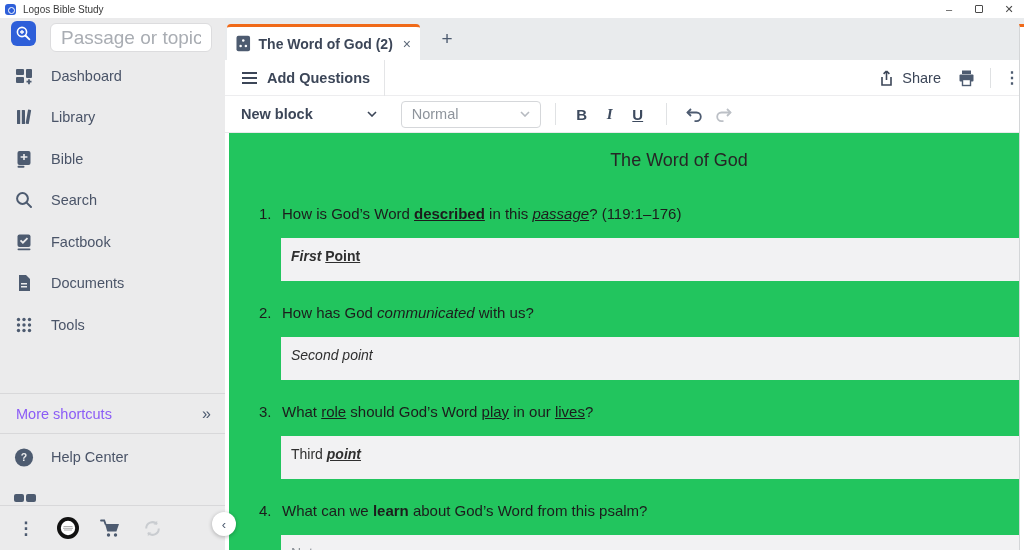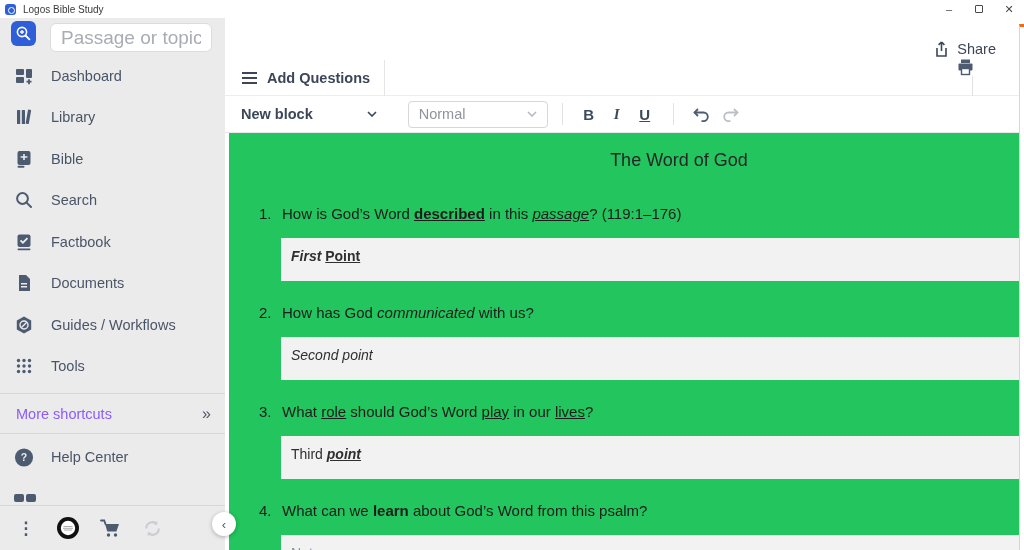--- a/index.html
+++ b/index.html
@@ -50,30 +50,30 @@
   #tab-title { font-size:14px; color:#3c4658; font-weight:600; margin-left:8px; white-space:nowrap; }
   #tab-close { margin-left:10px; font-size:14px; color:#5c6878; }
   #new-tab-btn { position:absolute; left:210px; top:8px; width:24px; height:26px; display:flex; align-items:center; justify-content:center; font-size:19px; color:#4d5b70; }
   #right-sliver { position:absolute; right:0; top:6px; width:5px; height:526px; background:#fff; border-top:3px solid #f06a19; border-left:1px solid #d4d6d8; }
 
   #panel-toolbar { position:absolute; left:0; top:42px; width:799px; height:36px; background:#fff; border-bottom:1px solid #ededef; display:flex; align-items:center; }
   #add-questions { display:flex; align-items:center; padding:0 14px 0 16px; height:100%; }
   #add-questions span.lbl { font-size:14.5px; color:#3c4658; font-weight:600; margin-left:9px; }
   .vdiv { width:1px; height:36px; background:#e4e5e7; }
   .vdiv-short { width:1px; height:20px; background:#dfe1e3; }
-  #panel-toolbar-right { margin-left:auto; display:flex; align-items:center; padding-right:12px;flex-direction:column; }
+  #panel-toolbar-right { margin-left:auto; display:flex; align-items:center; padding-right:4px; }
   #share-btn { display:flex; align-items:center; margin-right:16px; }
   #share-btn span { font-size:14.5px; color:#3c4658; margin-left:7px; }
   #print-btn { margin-right:14px; display:flex; align-items:center; }
   #panel-kebab { font-size:16px; color:#4d5b70; font-weight:bold; margin-left:13px; }
 
   #format-toolbar { position:absolute; left:0; top:78px; width:799px; height:37px; background:#fff; border-bottom:1px solid #e9e9eb; display:flex; align-items:center; }
   #new-block { display:flex; align-items:center; margin-left:16px;gap:48px; }
   #new-block span { font-size:14.5px; color:#3c4658; font-weight:600; margin-right:6px; }
-  #style-select { margin-left:31px; width:140px; height:27px; border:1px solid #d5d7da; border-radius:4px; display:flex; align-items:center; padding:0 10px; }
+  #style-select { margin-left:24px; width:140px; height:27px; border:1px solid #d5d7da; border-radius:4px; display:flex; align-items:center; padding:0 10px; }
   #style-select span { font-size:14.5px; color:#8e949c; }
   #style-select svg { margin-left:auto; }
   .fmt-div { width:1px; height:22px; background:#e0e2e4; margin:0 12px 0 14px; }
   .fmt-btn { width:28px; height:26px; display:flex; align-items:center; justify-content:center; font-size:15px; color:#3d4a5e; font-weight:bold; }
   .fmt-btn.italic { font-style:italic; font-family:"Liberation Serif",serif; }
   .fmt-btn.under { text-decoration:underline; }
   .hist-btn { width:30px; height:26px; display:flex; align-items:center; justify-content:center; }
 
   
   #doc { position:absolute; left:4px; top:115px; width:905px; height:417px; background:#22c55e; padding:0 20px 0 15px; overflow:hidden; }
@@ -170,30 +170,20 @@
         <span class="nav-icon">
             <svg width="20" height="20" viewBox="0 0 20 20">
               <path d="M5 2h7l4 4v12H5z" fill="#4d5b70"></path>
               <path d="M7 10h6v1.6H7z M7 13h6v1.6H7z" fill="#ebebec"></path>
             </svg>
           </span>
         <span class="nav-label">Documents</span>
       </li>
       <li class="nav-item">
         <span class="nav-icon">
-            <svg width="20" height="20" viewBox="0 0 20 20">
-              <path d="M10 1.5l7.2 4.1v8.8L10 18.5l-7.2-4.1V5.6z" fill="#4d5b70"></path>
-              <circle cx="10" cy="10" r="4" stroke="#ebebec" stroke-width="1.4" fill="none"></circle>
-              <path d="M7.2 12.8L12.8 7.2" stroke="#ebebec" stroke-width="1.4"></path>
-            </svg>
-          </span>
-        <span class="nav-label">Guides / Workflows</span>
-      </li>
-      <li class="nav-item">
-        <span class="nav-icon">
             <svg width="20" height="20" viewBox="0 0 20 20" fill="#4d5b70">
               <circle cx="4.5" cy="4.5" r="1.7"></circle>
               <circle cx="10" cy="4.5" r="1.7"></circle>
               <circle cx="15.5" cy="4.5" r="1.7"></circle>
               <circle cx="4.5" cy="10" r="1.7"></circle>
               <circle cx="10" cy="10" r="1.7"></circle>
               <circle cx="15.5" cy="10" r="1.7"></circle>
               <circle cx="4.5" cy="15.5" r="1.7"></circle>
               <circle cx="10" cy="15.5" r="1.7"></circle>
               <circle cx="15.5" cy="15.5" r="1.7"></circle>
@@ -249,20 +239,33 @@
       </div>
     </div>
   </div>
 
   <div id="collapse-btn">
       <span>‹</span>
     </div>
 
   <div id="main">
 
+    <div id="tabstrip">
+      <div id="tab-active">
+        <svg width="15" height="17" viewBox="0 0 15 17">
+            <rect x=".5" y=".5" width="14" height="16" rx="2" fill="#4d5b70"></rect>
+            <circle cx="7.5" cy="5.5" r="1.3" fill="#fff"></circle>
+            <circle cx="4.8" cy="11" r="1.3" fill="#fff"></circle>
+            <circle cx="10.2" cy="11" r="1.3" fill="#fff"></circle>
+          </svg>
+        <span id="tab-title">The Word of God (2)</span>
+        <span id="tab-close">×</span>
+      </div>
+      <div id="new-tab-btn">+</div>
+    </div>
 
     <div id="panel-toolbar">
       <div id="add-questions">
         <svg width="17" height="14" viewBox="0 0 17 14">
             <path d="M1 2h15M1 7h15M1 12h15" stroke="#3c4658" stroke-width="2"></path>
           </svg>
         <span class="lbl">Add Questions</span>
       </div>
       <div class="vdiv"></div>
       <div id="panel-toolbar-right">

